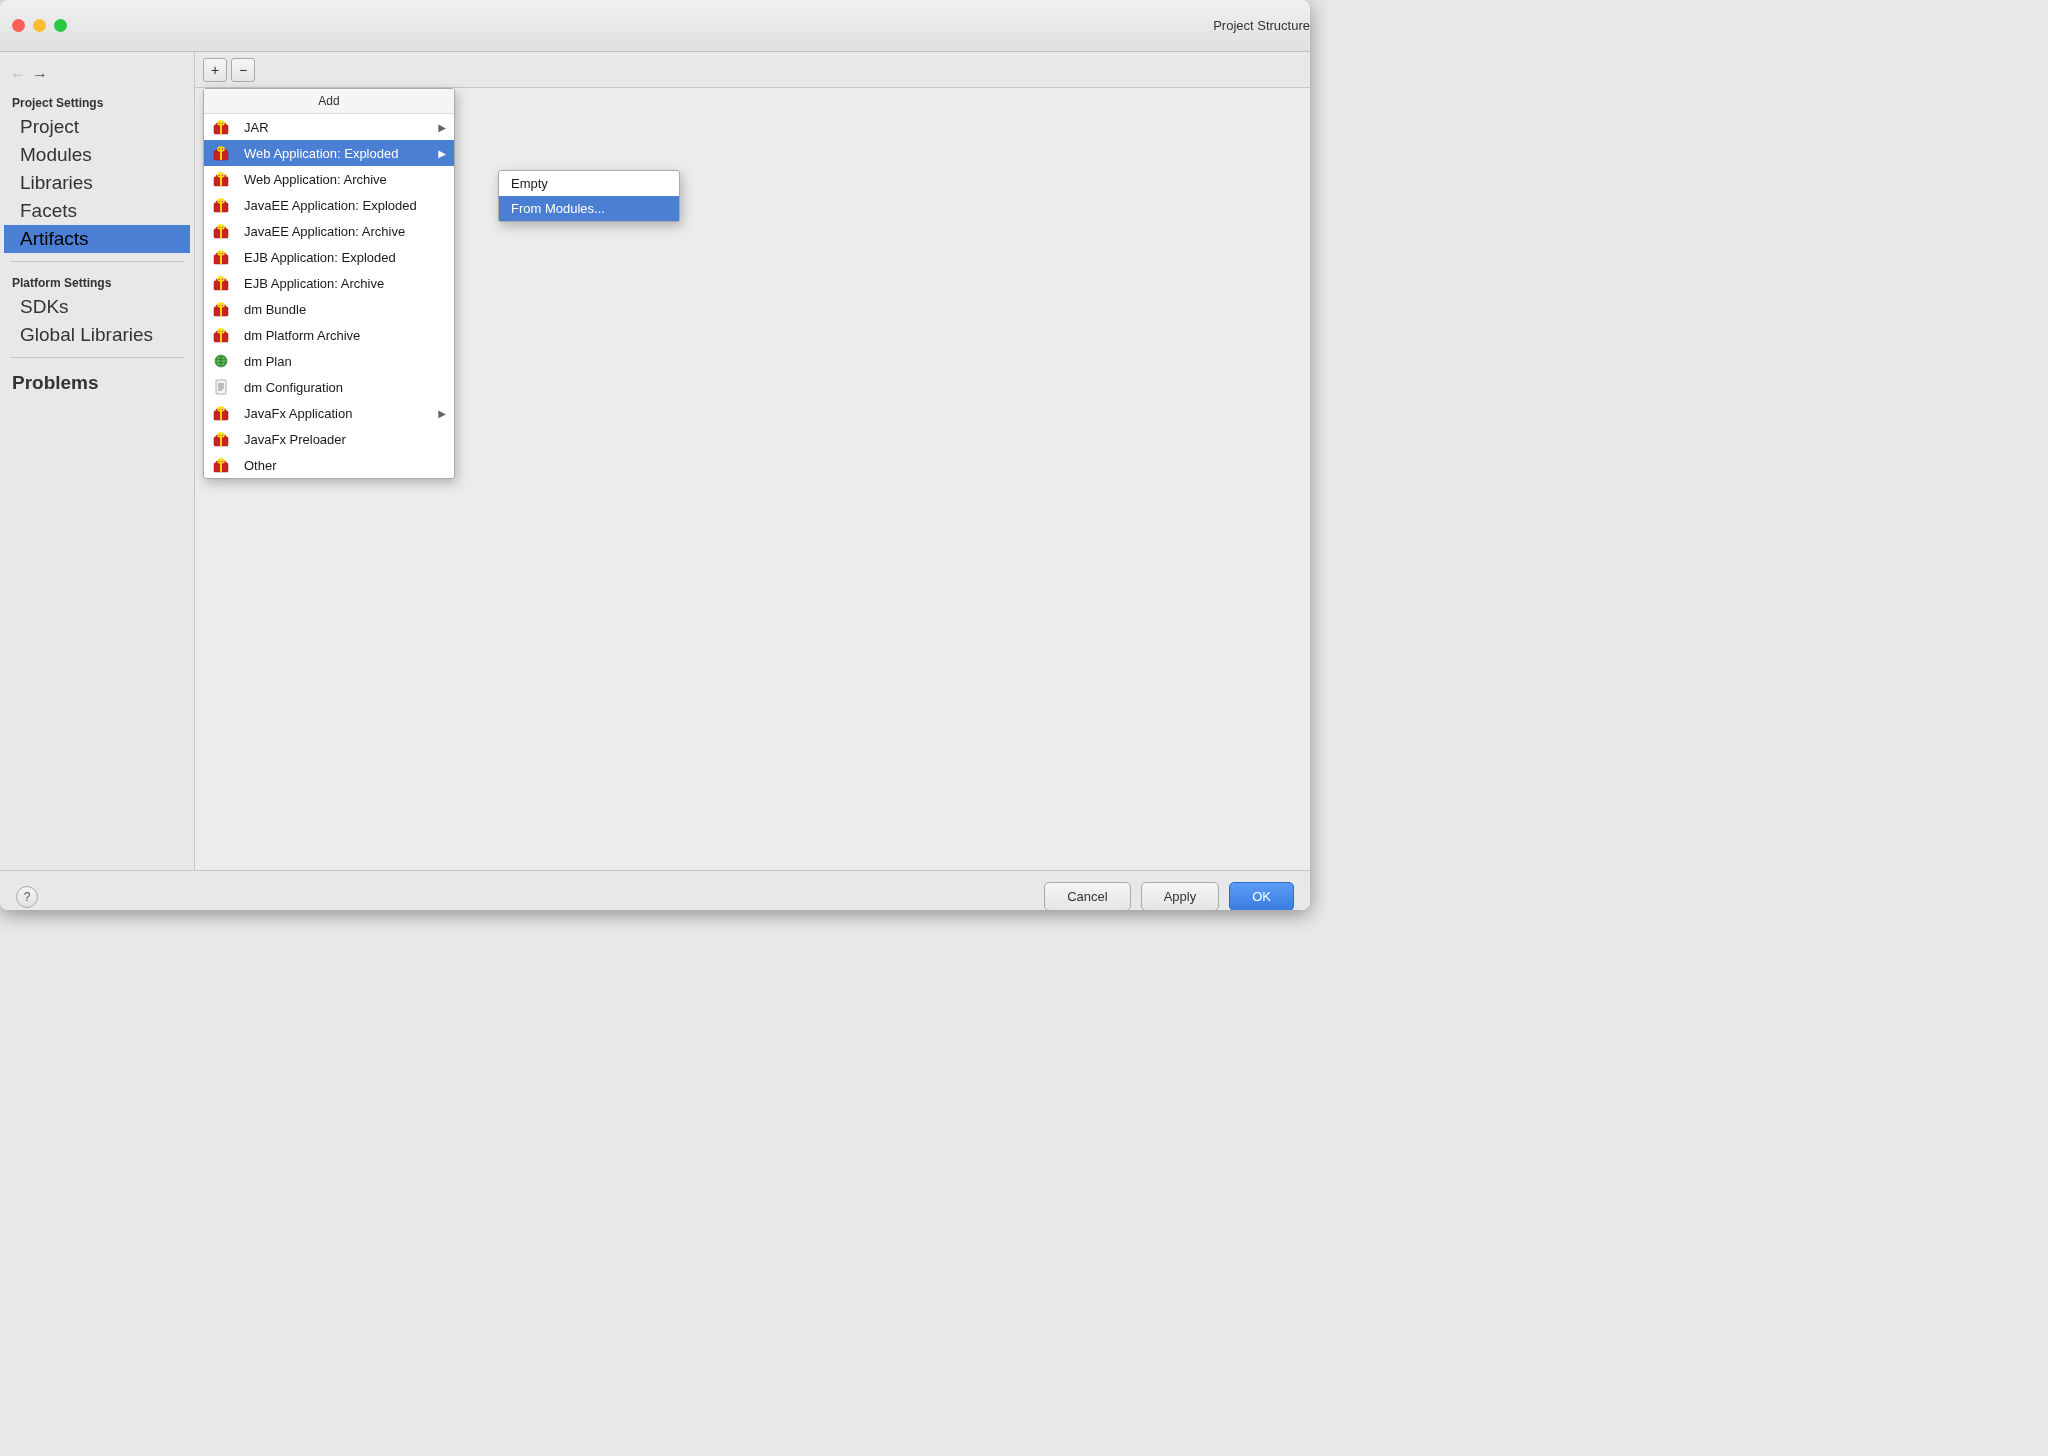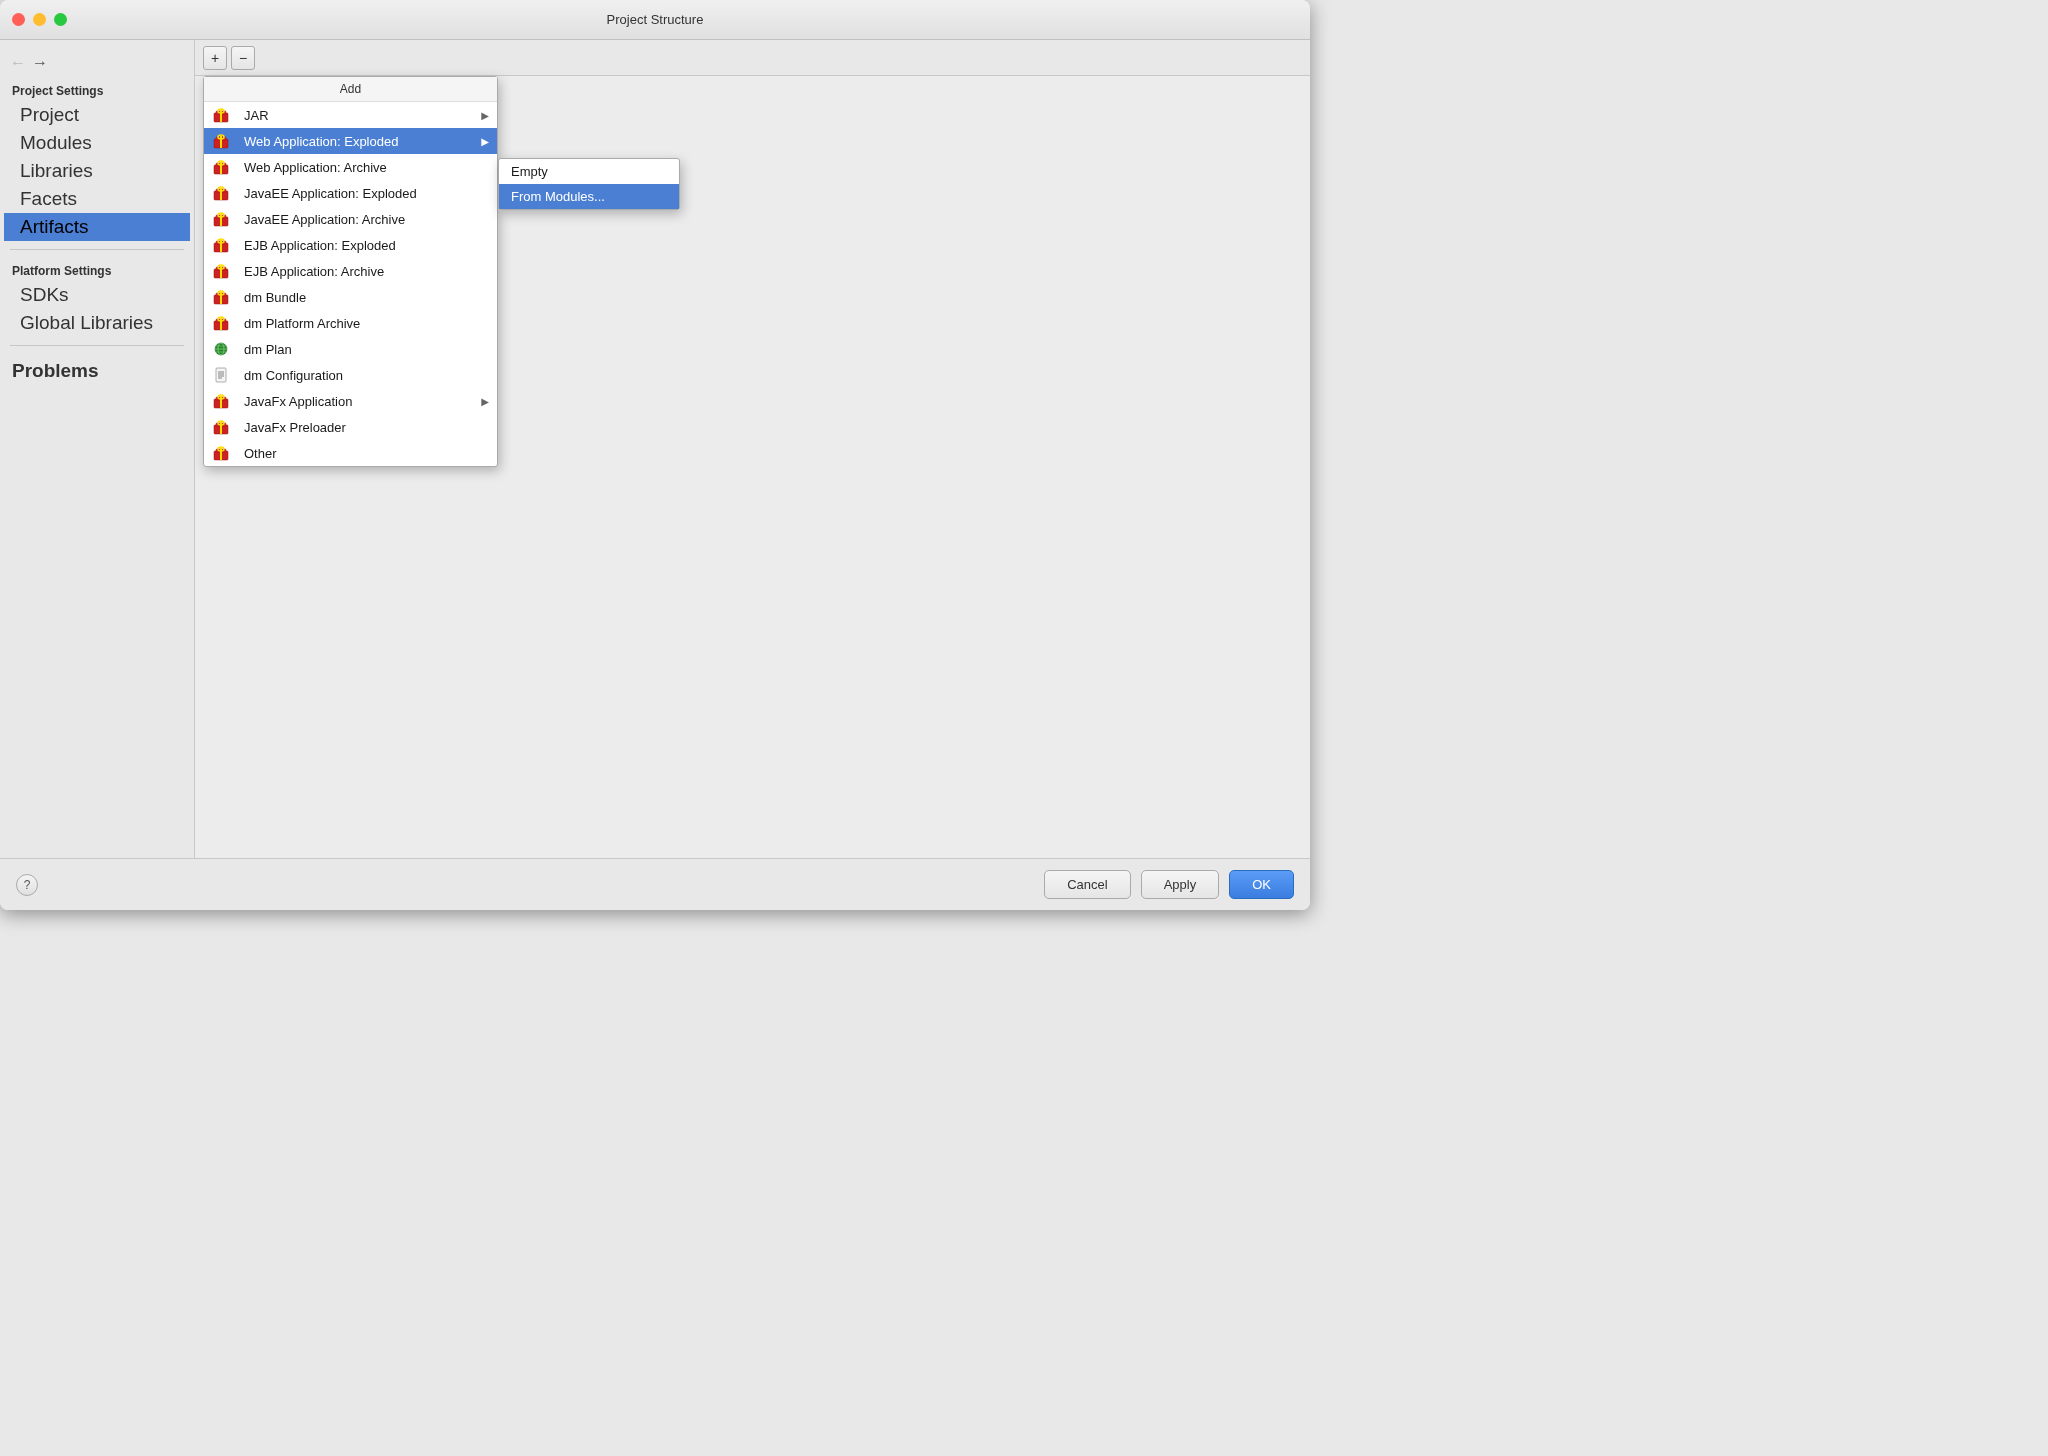--- a/index.html
+++ b/index.html
@@ -9,26 +9,26 @@
       background: #e8e8e8;
       width: 1310px;
       height: 910px;
       overflow: hidden;
       border-radius: 8px;
       box-shadow: 0 4px 20px rgba(0,0,0,0.4);
     }
 
     
     .titlebar {
-      height: 40px;
+      height: 52px;
       background: linear-gradient(to bottom, #f0f0f0, #e0e0e0);
       border-bottom: 1px solid #c0c0c0;
       display: flex;
       align-items: center;
-      justify-content: center;
+      justify-content: flex-end;
       position: relative;
       border-radius: 8px 8px 0 0;
     }
     .titlebar-title {
       font-size: 13px;
       color: #333;
       font-weight: 500;
     }
     .window-controls {
       position: absolute;
@@ -143,21 +143,21 @@
       top: 36px;
       left: 8px;
       z-index: 100;
     }
 
     
     .add-menu {
       background: white;
       border: 1px solid #aaa;
       box-shadow: 2px 4px 12px rgba(0,0,0,0.25);
-      width: 295px;
+      width: 252px;
       border-radius: 3px;
     }
     .add-menu-header {
       text-align: center;
       padding: 5px 8px;
       font-size: 12px;
       color: #333;
       border-bottom: 1px solid #ddd;
       background: #f5f5f5;
     }

